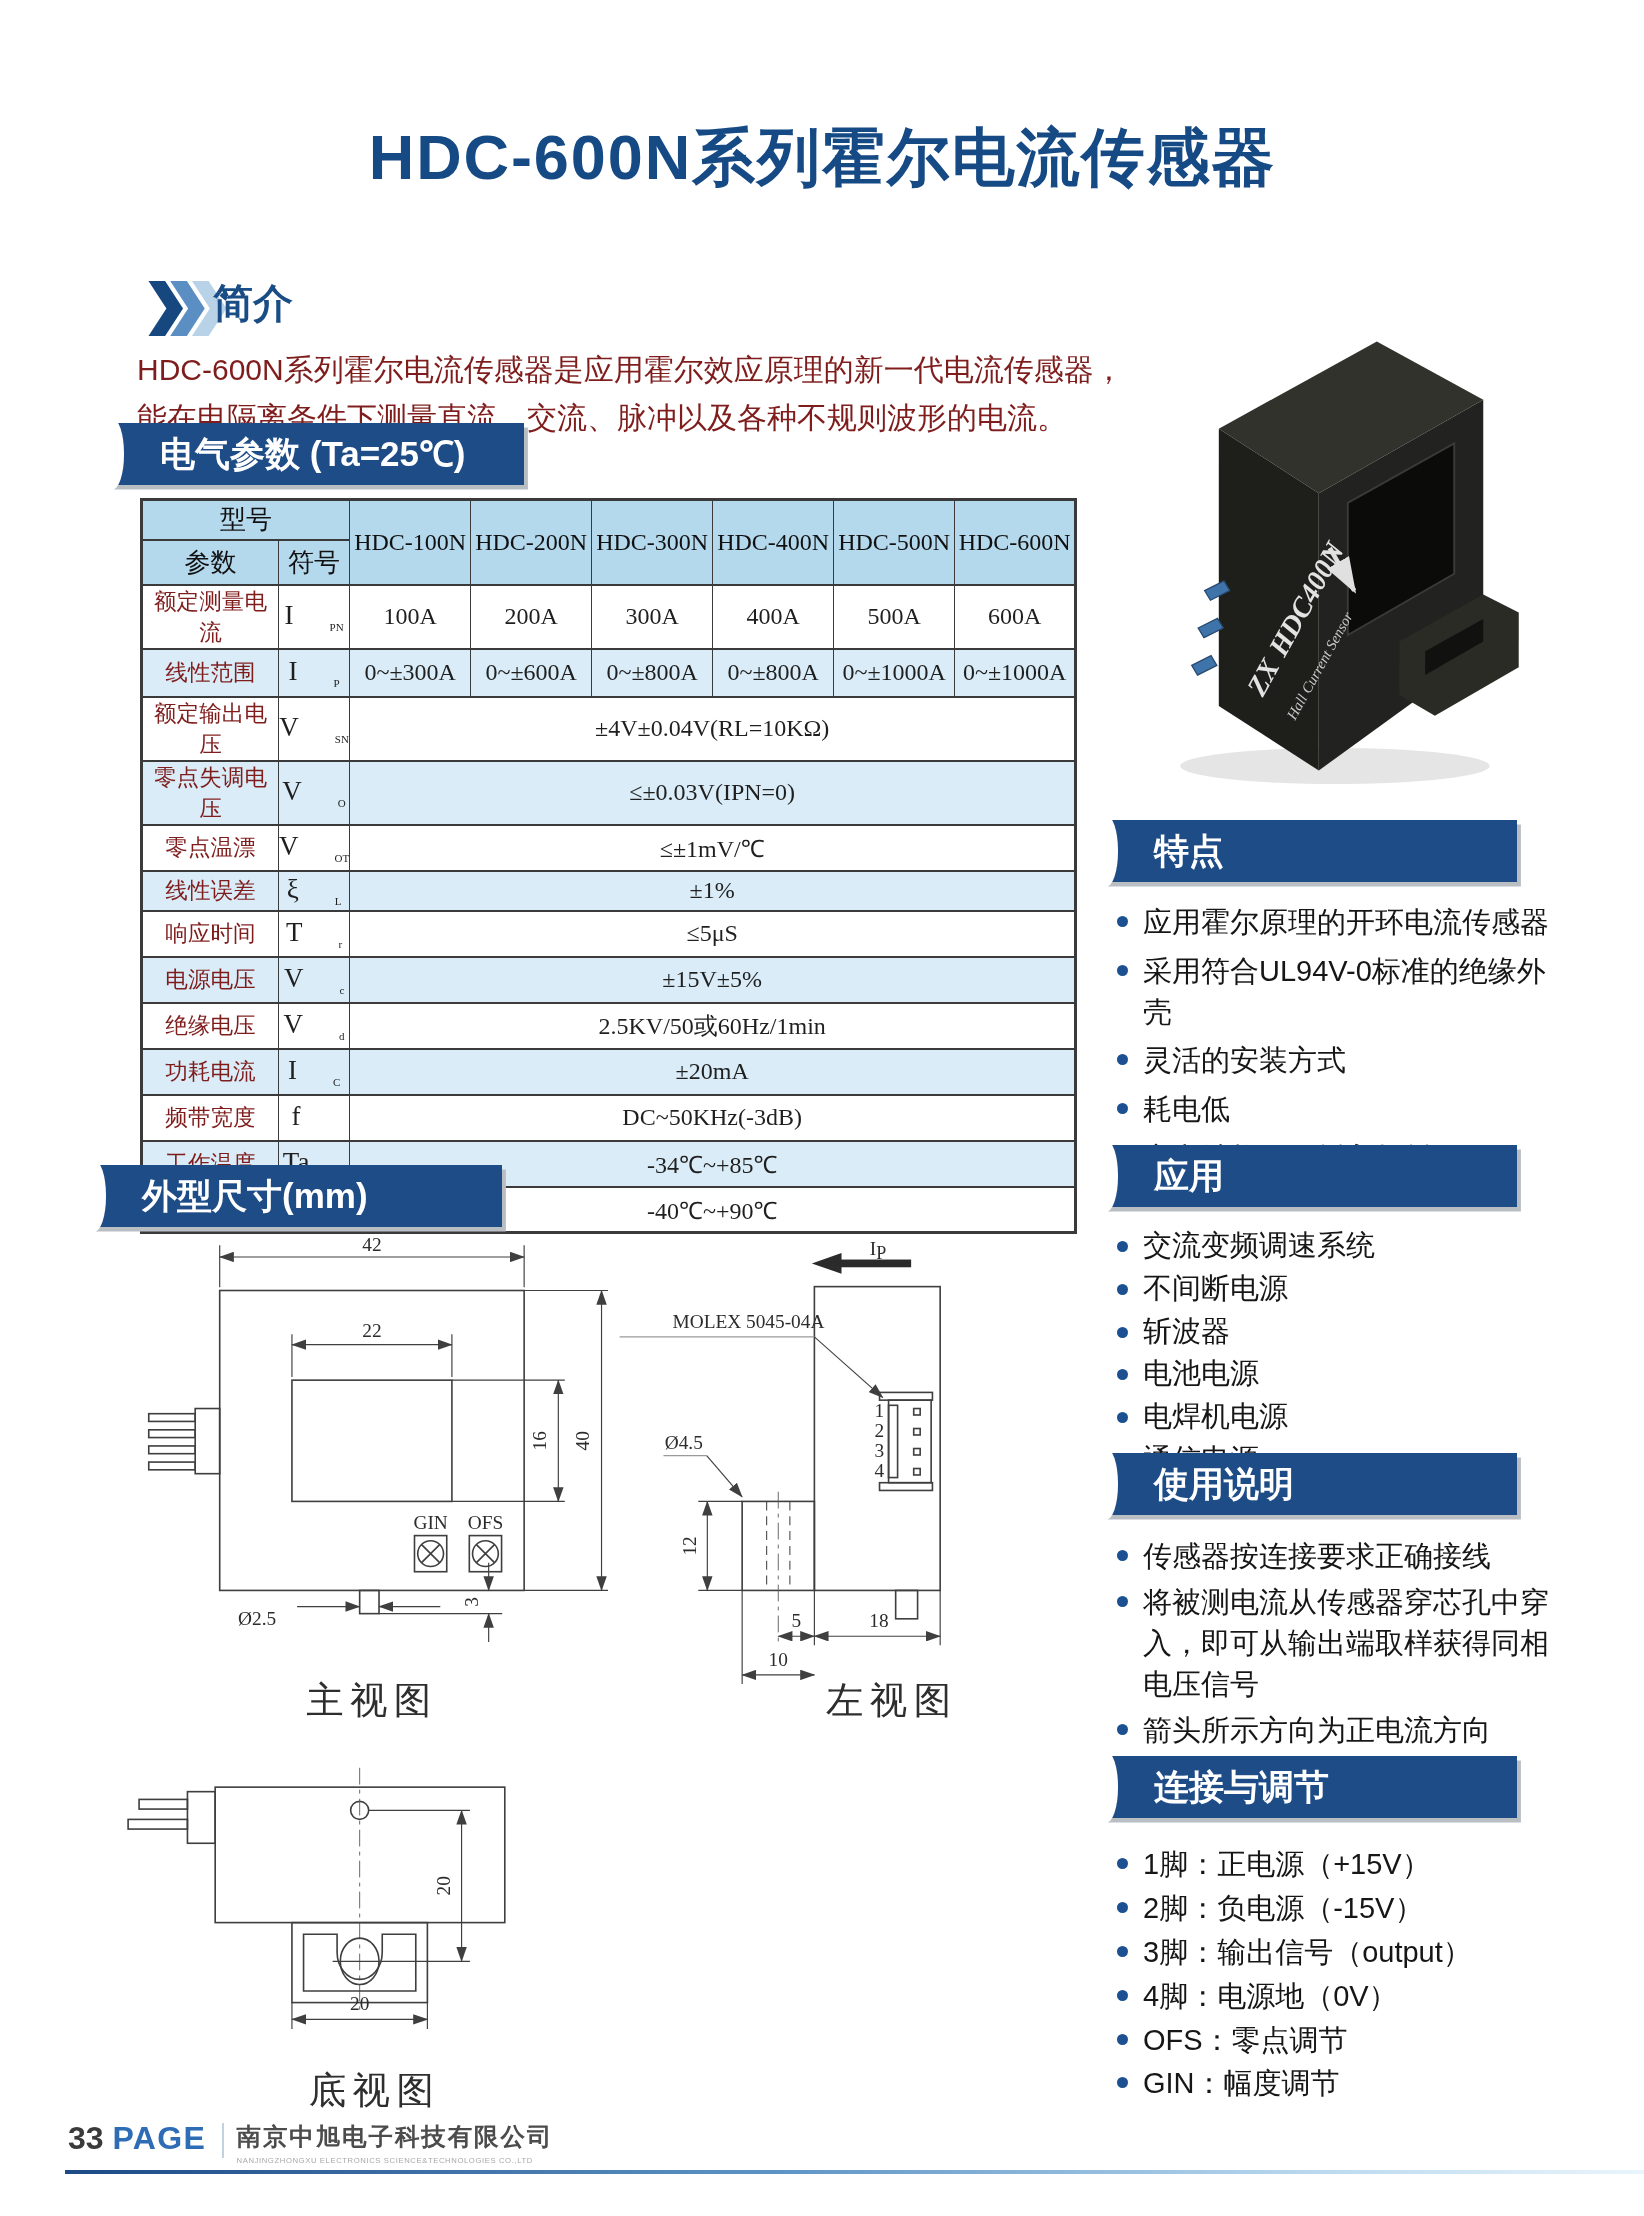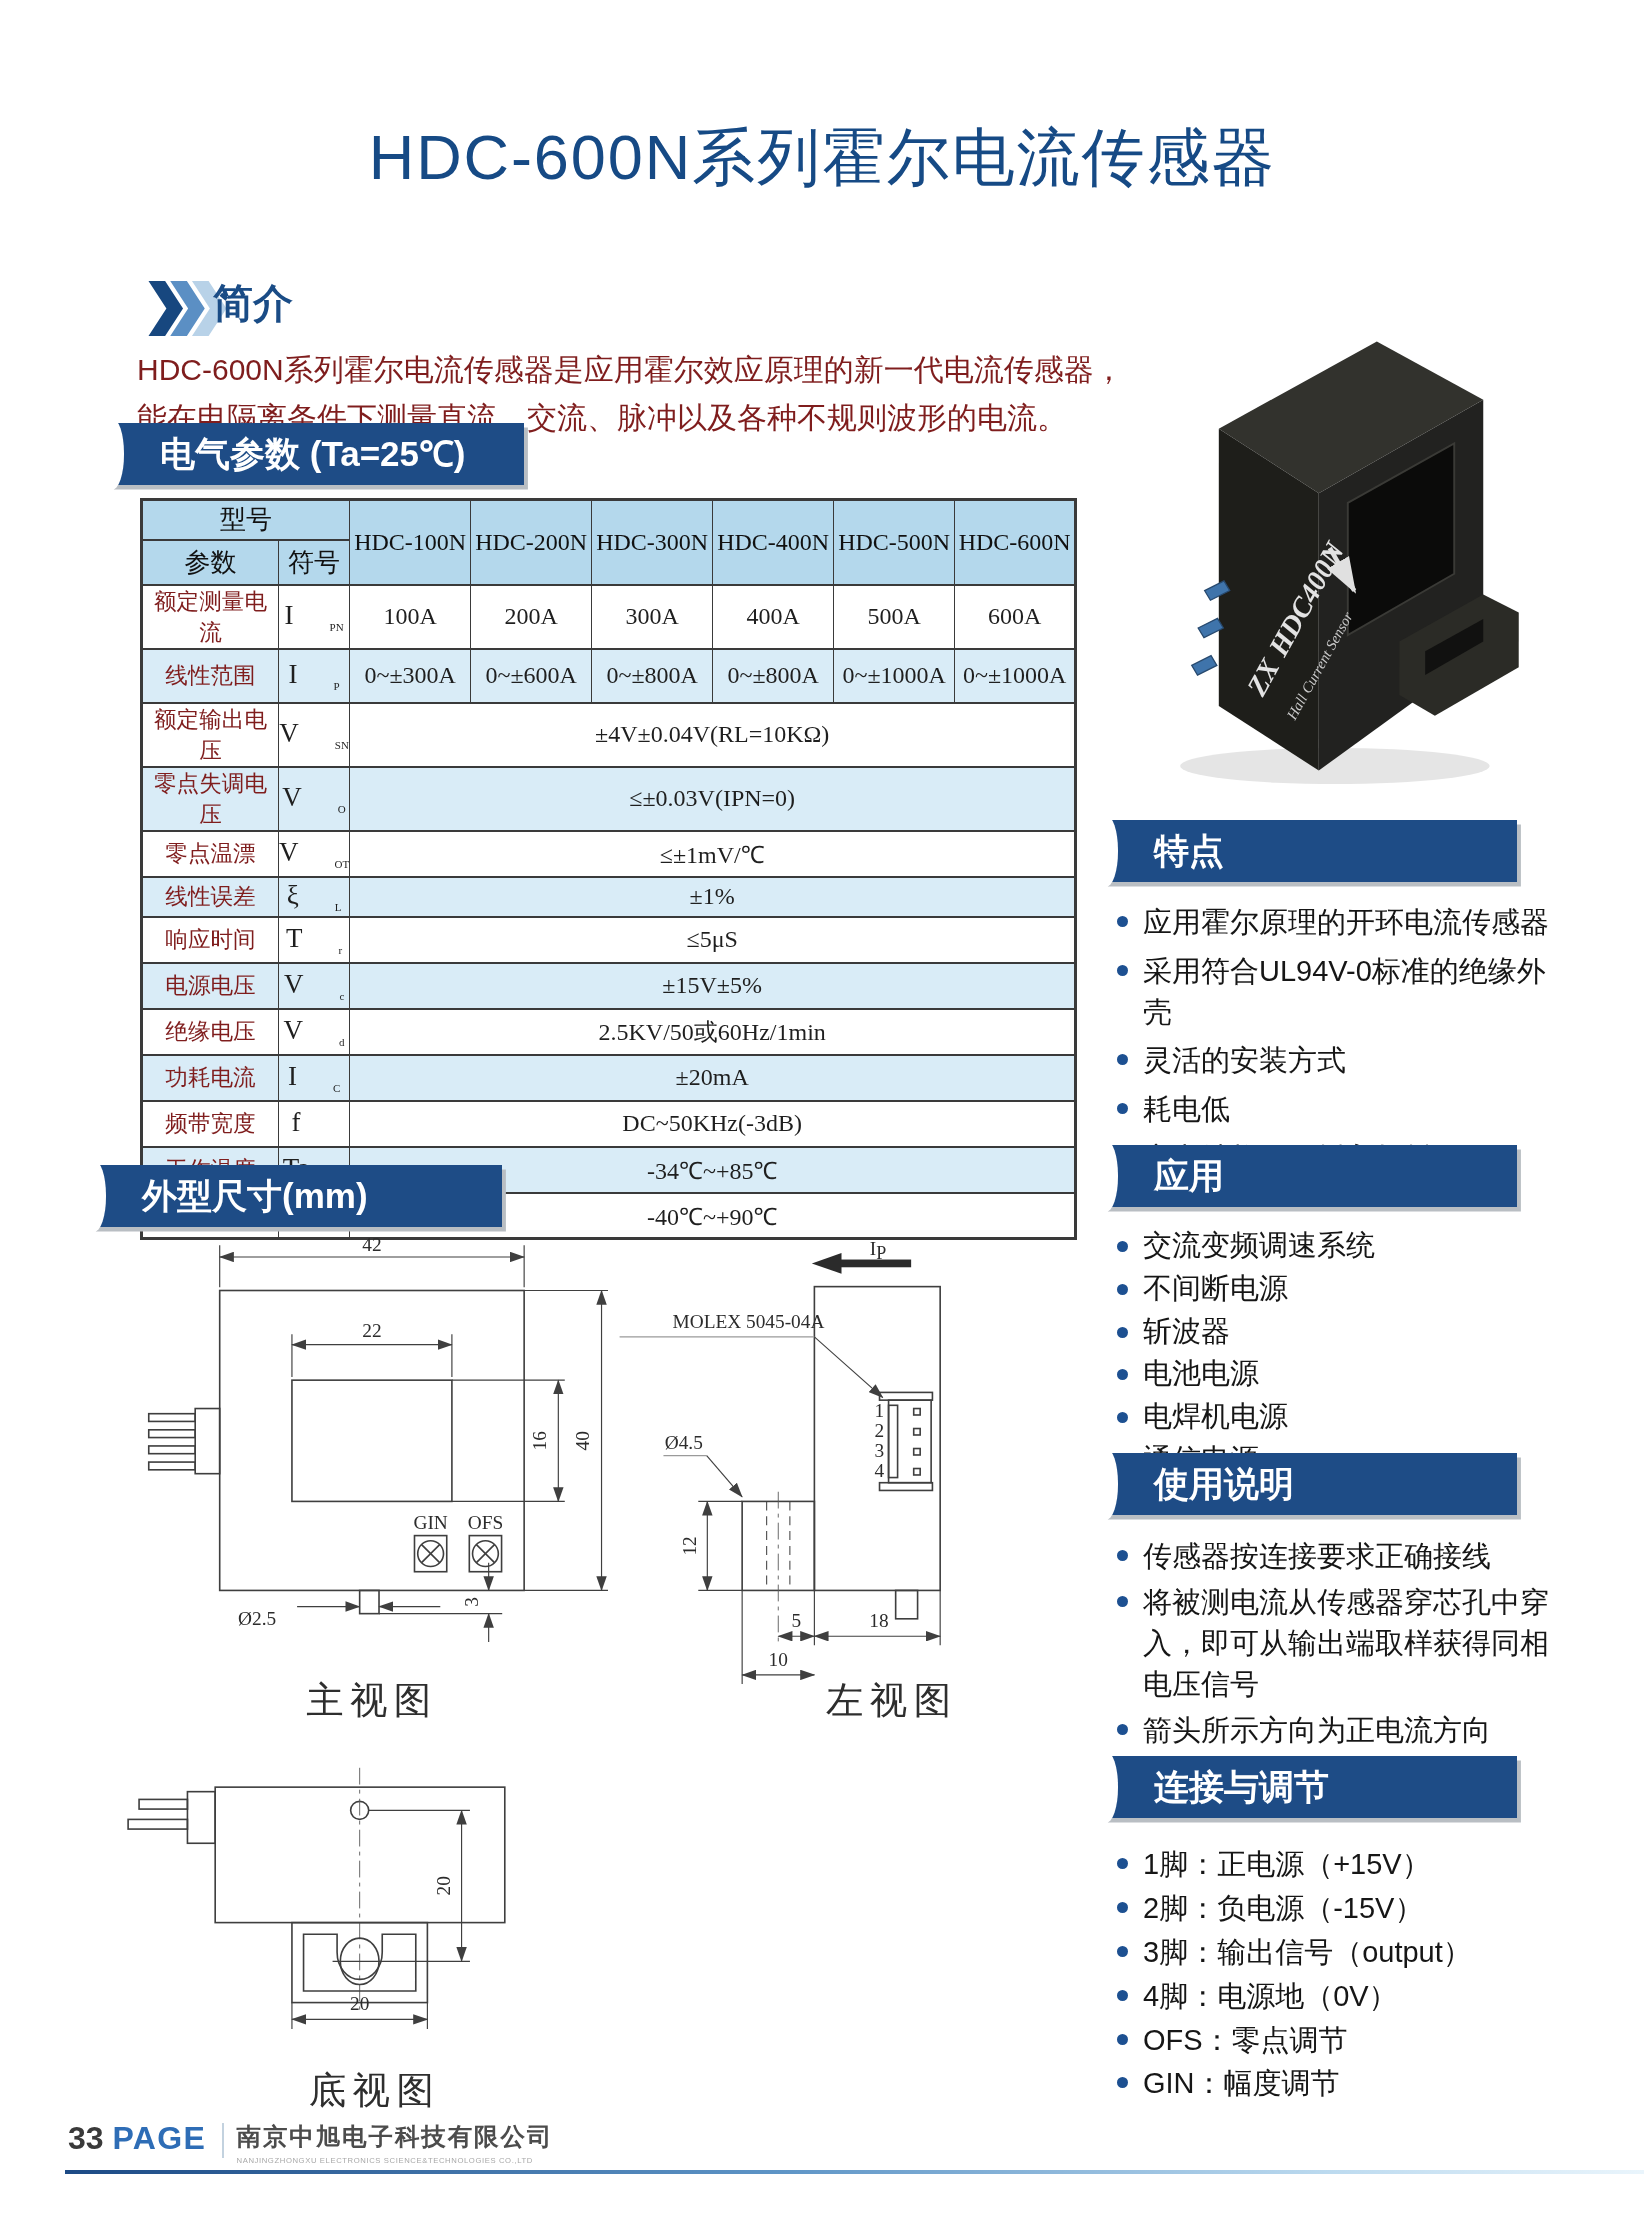--- a/index.html
+++ b/index.html
@@ -1,21 +1,21 @@
 <!DOCTYPE html>
 <html style="font-size:10.3px"><head>
 <meta charset="utf-8">
 <style>
   html,body{margin:0;padding:0;background:#ffffff;}
   #page{position:relative;width:1645px;height:2216px;background:#ffffff;overflow:hidden;
         font-family:"Liberation Sans",sans-serif;color:#1f1f1f;}
 
   
   #doc-title{position:absolute;left:0;top:115px;width:1645px;text-align:center;
-             font-size:63px;font-weight:normal;color:#164a85;letter-spacing:1.9px;}
+             font-size:63px;font-weight:bold;color:#164a85;letter-spacing:1.9px;}
 
   
   #intro-icon{position:absolute;left:148px;top:281px;}
   #intro-heading{position:absolute;left:213px;top:276px;font-size:40px;font-weight:bold;color:#1a4c86;}
   #intro-body{position:absolute;left:137px;top:346px;width:1006px;font-size:30px;line-height:48px;color:#7f1d1d;}
 
   
   .sec-bar{position:absolute;height:62px;background:#1e4c86;color:#ffffff;
            font-size:35px;font-weight:bold;line-height:62px;padding-left:50px;box-sizing:border-box;
            box-shadow:3.9px 4.5px 0 #b9bec3;overflow:visible;white-space:nowrap;}
@@ -131,21 +131,21 @@
     <tr class="odd" style="height:46px">
       <td class="lbl">额定测量电流</td>
       <td class="sym"><span>I</span><sub>PN</sub></td>
       <td class="val">100A</td>
       <td class="val">200A</td>
       <td class="val">300A</td>
       <td class="val">400A</td>
       <td class="val">500A</td>
       <td class="val">600A</td>
     </tr>
-    <tr class="even" style="height:54px">
+    <tr class="even" style="height:48px">
       <td class="lbl">线性范围</td>
       <td class="sym"><span>I</span><sub>P</sub></td>
       <td class="val">0~±300A</td>
       <td class="val">0~±600A</td>
       <td class="val">0~±800A</td>
       <td class="val">0~±800A</td>
       <td class="val">0~±1000A</td>
       <td class="val">0~±1000A</td>
     </tr>
     <tr class="odd" style="height:46px">

